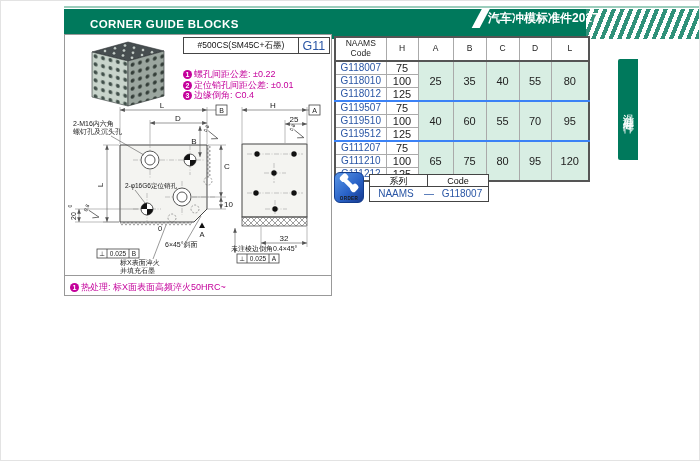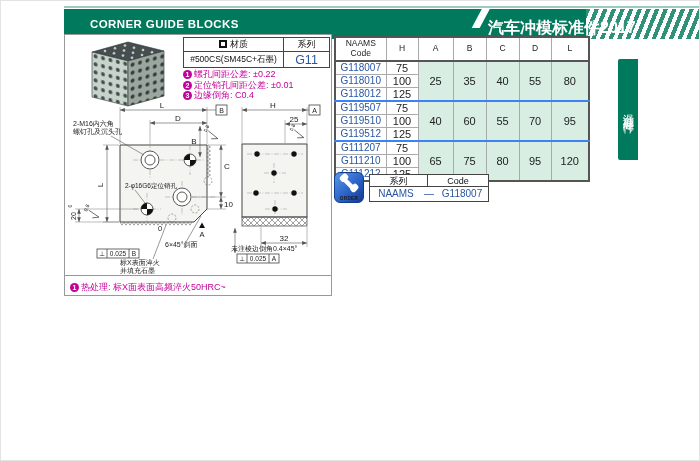--- a/index.html
+++ b/index.html
@@ -6,21 +6,21 @@
   html,body { width:700px; height:461px; background:#fff; font-family:"Liberation Sans","DejaVu Sans",sans-serif; }
   #screen { position:relative; width:700px; height:461px; background:#fff; overflow:hidden; border:1px solid #e3e3e3; }
 
   
   .hdr-topline { position:absolute; left:63px; top:5px; width:637px; height:2px; background:#9ccdbc; }
   .hdr-bar { position:absolute; left:63px; top:8px; width:637px; height:30px; background:#00795c; }
   .hdr-title { position:absolute; left:26px; top:50%; transform:translateY(-50%); color:#fff; font-size:11.5px; font-weight:bold; letter-spacing:.4px; white-space:nowrap; }
   .hdr-stripes { position:absolute; right:0; top:0; width:115px; height:100%;
       background:repeating-linear-gradient(112deg,#2f9179 0 4px,#ffffff 4px 8px); }
   .hdr-divider { position:absolute; left:413px; top:-1px; width:8px; height:20px; background:#fff; transform:skewX(-28deg); }
-  .hdr-edition { position:absolute; left:424px; top:9px; color:#fff; font-size:16px; font-weight:bold; white-space:nowrap; }
+  .hdr-edition { position:absolute; left:424px; top:1px; color:#fff; font-size:12px; font-weight:bold; white-space:nowrap; }
 
   
   .side-tab { position:absolute; left:617px; top:58px; width:20px; height:101px; background:#00795c;
       color:#fff; writing-mode:vertical-rl; display:flex; align-items:center; justify-content:center;
       font-size:11.5px; letter-spacing:2px; border-radius:2px 0 0 2px; }
 
   
   .panel { position:absolute; left:63px; top:33px; width:268px; height:262px; border:1px solid #999; background:#fff; }
   .iso { position:absolute; left:5px; top:3px; }
   .mat-tbl { position:absolute; left:118px; top:2px; width:147px; border-collapse:collapse; }
@@ -113,24 +113,20 @@
           <circle cx="62" cy="19.8" r="1.7"></circle>
       </g>
       <polygon points="22,14 58,23 58,68 22,59" fill="#c8d4cb" stroke="#2c3133" stroke-width="0.6"></polygon>
       <polygon points="22,14 58,23 58,68 22,59" fill="url(#pfA)"></polygon>
       <polygon points="58,23 94,13 94,58 58,68" fill="#9ba69f" stroke="#2c3133" stroke-width="0.6"></polygon>
       <polygon points="58,23 94,13 94,58 58,68" fill="url(#prA)"></polygon>
     </svg>
 
     <table class="mat-tbl">
       <tbody>
-          <tr>
-        <th style="width:100px"><span class="mat-icon"></span><span>材质</span></th>
-        <th>系列</th>
-      </tr>
       <tr>
         <td class="mat-val">#500CS(SM45C+石墨)</td>
         <td class="series-val">G11</td>
       </tr>
     </tbody>
       </table>
 
     <div class="notes">
       <div><span class="nbadge">1</span><span>螺孔间距公差: ±0.22</span></div>
       <div><span class="nbadge">2</span><span>定位销孔间距公差: ±0.01</span></div>

